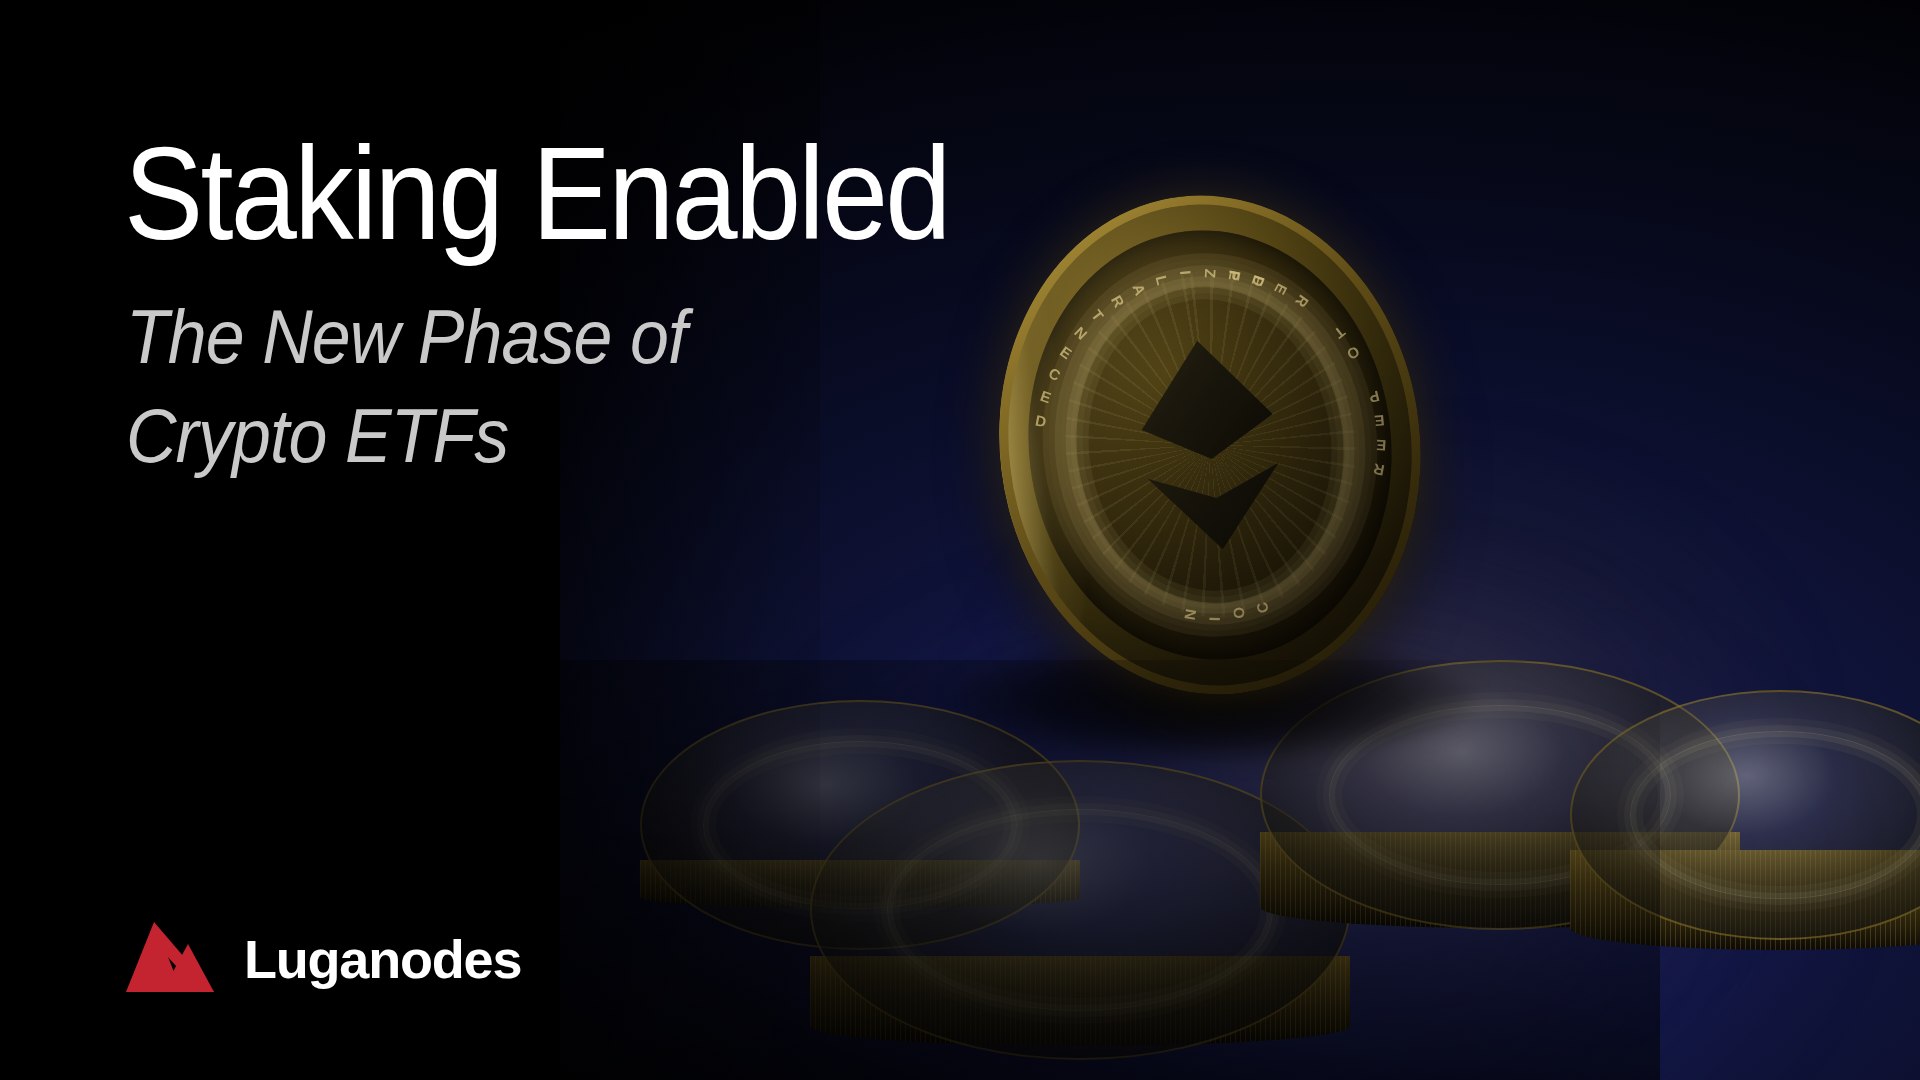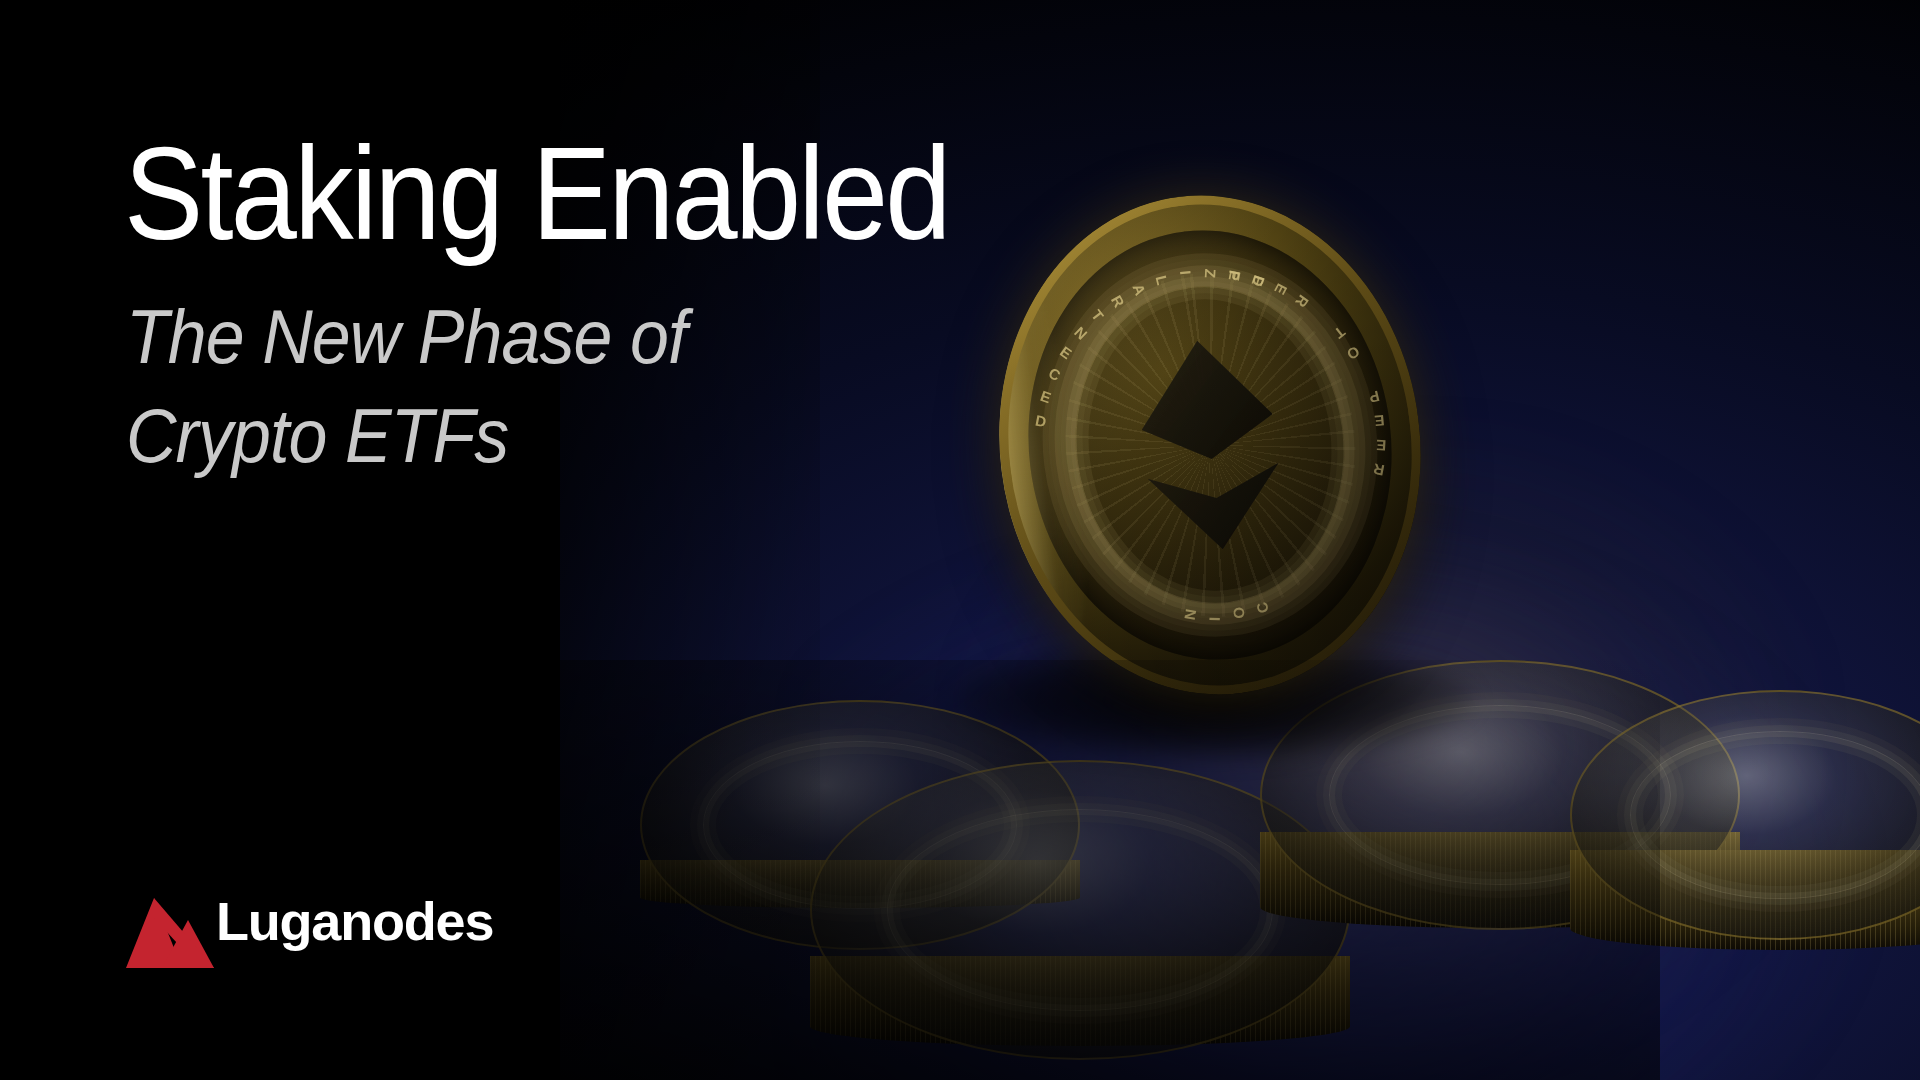--- a/index.html
+++ b/index.html
@@ -279,22 +279,24 @@
     color:#c9c9c9;
     letter-spacing:-1px;
     transform:scaleX(.92);
     transform-origin:left top;
     width:760px;
   }
 
   
   .logo{
     position:absolute;
-    left:0; top:894px;
+    left:0; top:918px;
     display:flex;
+    align-items:center;
+    gap:28px;
   }
   .logo-mark{ width:92px; height:82px; display:block; }
   .logo-word{
     font-size:54px;
     font-weight:700;
     color:#ffffff;
     letter-spacing:-1.2px;
     line-height:1;
   }
 </style>

